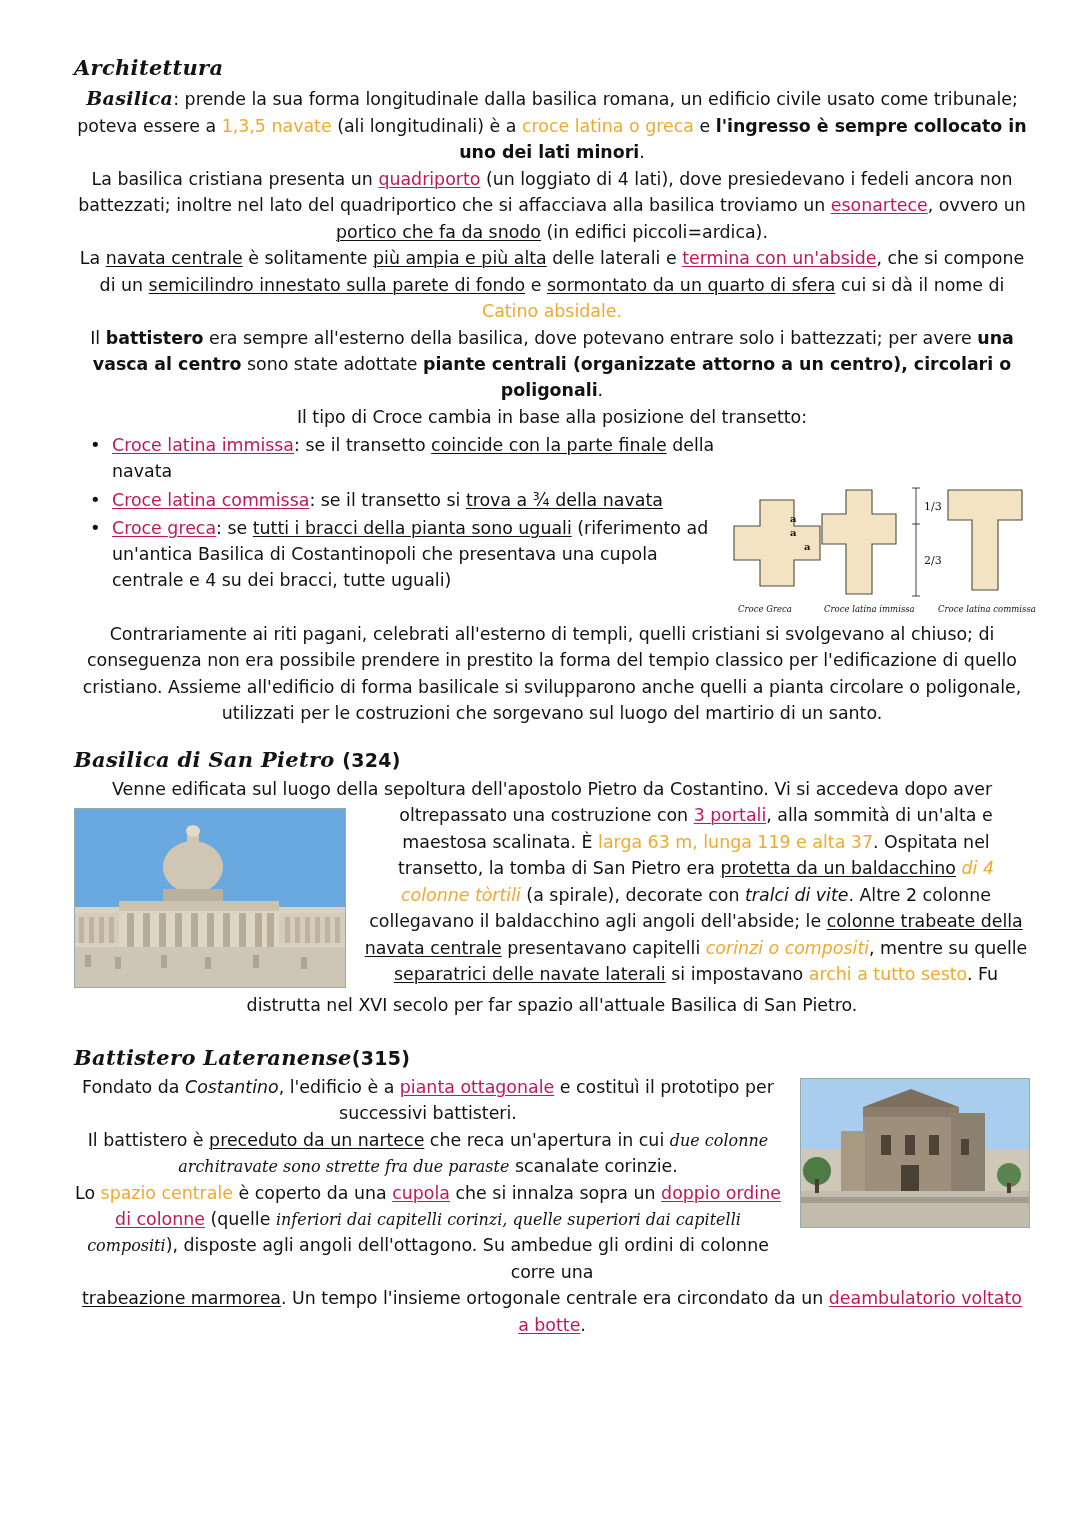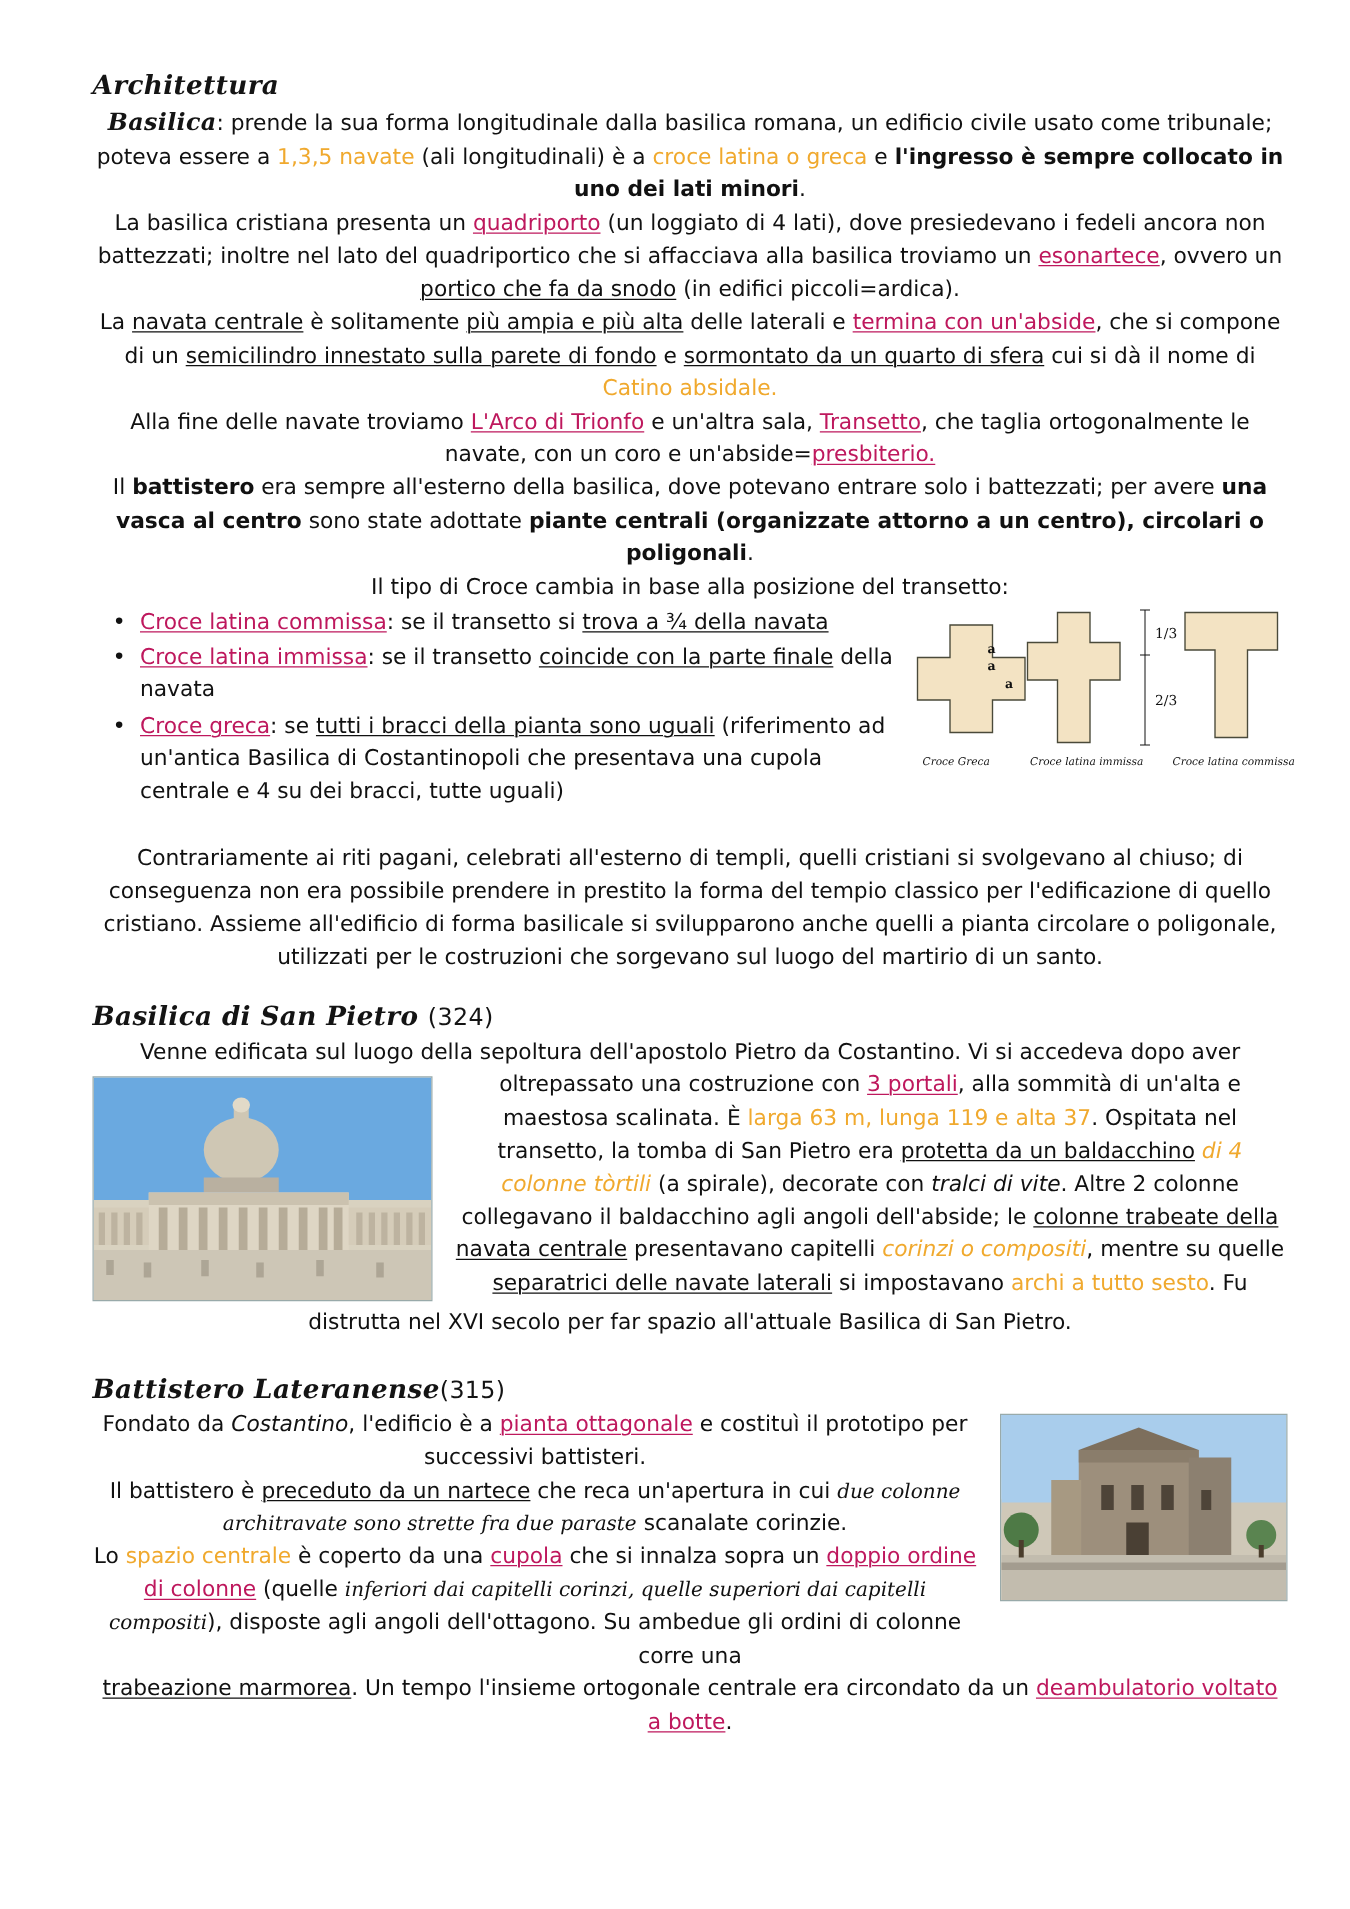--- a/index.html
+++ b/index.html
@@ -26,21 +26,21 @@
     font-size: 21px;
     font-style: italic;
     font-weight: 600;
     letter-spacing: 0.3px;
     color: #141414;
     margin: 0 0 4px 0;
   }
   .heading .plain {
     font-family: "DejaVu Sans", sans-serif;
     font-style: normal;
-    font-weight: 400;
+    font-weight: 700;
     font-size: 19px;
   }
   p.body {
     font-size: 17.4px;
     line-height: 1.52;
     margin: 0;
     text-align: center;
   }
   .blk { color: #111; }
   .orange { color: #f0a92e; }
@@ -112,23 +112,20 @@
   </p>
 
   <p class="body">
     <span class="blk">La basilica cristiana presenta un </span><span class="ulo">quadriporto</span><span class="blk"> (un loggiato di 4 lati), dove presiedevano i fedeli ancora non battezzati; inoltre nel lato del quadriportico che si affacciava alla basilica troviamo un </span><span class="ulo">esonartece</span><span class="blk">, ovvero un </span><span class="ul">portico che fa da snodo</span><span class="blk"> (in edifici piccoli=ardica).</span>
   </p>
 
   <p class="body">
     <span class="blk">La </span><span class="ul">navata centrale</span><span class="blk"> è solitamente </span><span class="ul">più ampia e più alta</span><span class="blk"> delle laterali e </span><span class="ulo">termina con un'abside</span><span class="blk">, che si compone di un </span><span class="ul">semicilindro innestato sulla parete di fondo</span><span class="blk"> e </span><span class="ul">sormontato da un quarto di sfera</span><span class="blk"> cui si dà il nome di </span><span class="orange">Catino absidale.</span>
   </p>
 
-  <p class="body">
-    <span class="blk">Alla fine delle navate troviamo </span><span class="ulo">L'Arco di Trionfo</span><span class="blk"> e un'altra sala, </span><span class="ulo">Transetto</span><span class="blk">, che taglia ortogonalmente le navate, con un coro e un'abside=</span><span class="ulo">presbiterio.</span>
-  </p>
 
   <p class="body">
     <span class="blk">Il </span><span class="b">battistero</span><span class="blk"> era sempre all'esterno della basilica, dove potevano entrare solo i battezzati; per avere </span><span class="b">una vasca al centro</span><span class="blk"> sono state adottate </span><span class="b">piante centrali (organizzate attorno a un centro), circolari o poligonali</span><span class="blk">.</span>
   </p>
 
   <p class="body">Il tipo di Croce cambia in base alla posizione del transetto:</p>
 
   <div class="crosses">
     <svg width="320" height="140" viewBox="0 0 320 140">
       <g fill="#f3e3c3" stroke="#4a4a3a" stroke-width="1.1">
@@ -149,24 +146,24 @@
       <text x="204" y="32" font-family="DejaVu Serif, serif" font-size="11" fill="#111">1/3</text>
       <text x="204" y="86" font-family="DejaVu Serif, serif" font-size="11" fill="#111">2/3</text>
       <text x="18" y="134" font-family="DejaVu Serif, serif" font-style="italic" font-size="8.5" fill="#111">Croce Greca</text>
       <text x="104" y="134" font-family="DejaVu Serif, serif" font-style="italic" font-size="8.5" fill="#111">Croce latina immissa</text>
       <text x="218" y="134" font-family="DejaVu Serif, serif" font-style="italic" font-size="8.5" fill="#111">Croce latina commissa</text>
     </svg>
   </div>
 
   <ul class="list">
     <li>
-      <span class="ulo">Croce latina commissa</span><span class="blk">: se il transetto si </span><span class="ul">trova a ¾ della navata</span>
+      <span class="ulo">Croce latina immissa</span><span class="blk">: se il transetto </span><span class="ul">coincide con la parte finale</span><span class="blk"> della navata</span>
     </li>
     <li>
-      <span class="ulo">Croce latina immissa</span><span class="blk">: se il transetto </span><span class="ul">coincide con la parte finale</span><span class="blk"> della navata</span>
+      <span class="ulo">Croce latina commissa</span><span class="blk">: se il transetto si </span><span class="ul">trova a ¾ della navata</span>
     </li>
     <li>
       <span class="ulo">Croce greca</span><span class="blk">: se </span><span class="ul">tutti i bracci della pianta sono uguali</span><span class="blk"> (riferimento ad un'antica Basilica di Costantinopoli che presentava una cupola centrale e 4 su dei bracci, tutte uguali)</span>
     </li>
   </ul>
 
   <div class="gap26"></div>
 
   <p class="body">Contrariamente ai riti pagani, celebrati all'esterno di templi, quelli cristiani si svolgevano al chiuso; di conseguenza non era possibile prendere in prestito la forma del tempio classico per l'edificazione di quello cristiano. Assieme all'edificio di forma basilicale si svilupparono anche quelli a pianta circolare o poligonale, utilizzati per le costruzioni che sorgevano sul luogo del martirio di un santo.</p>
 

